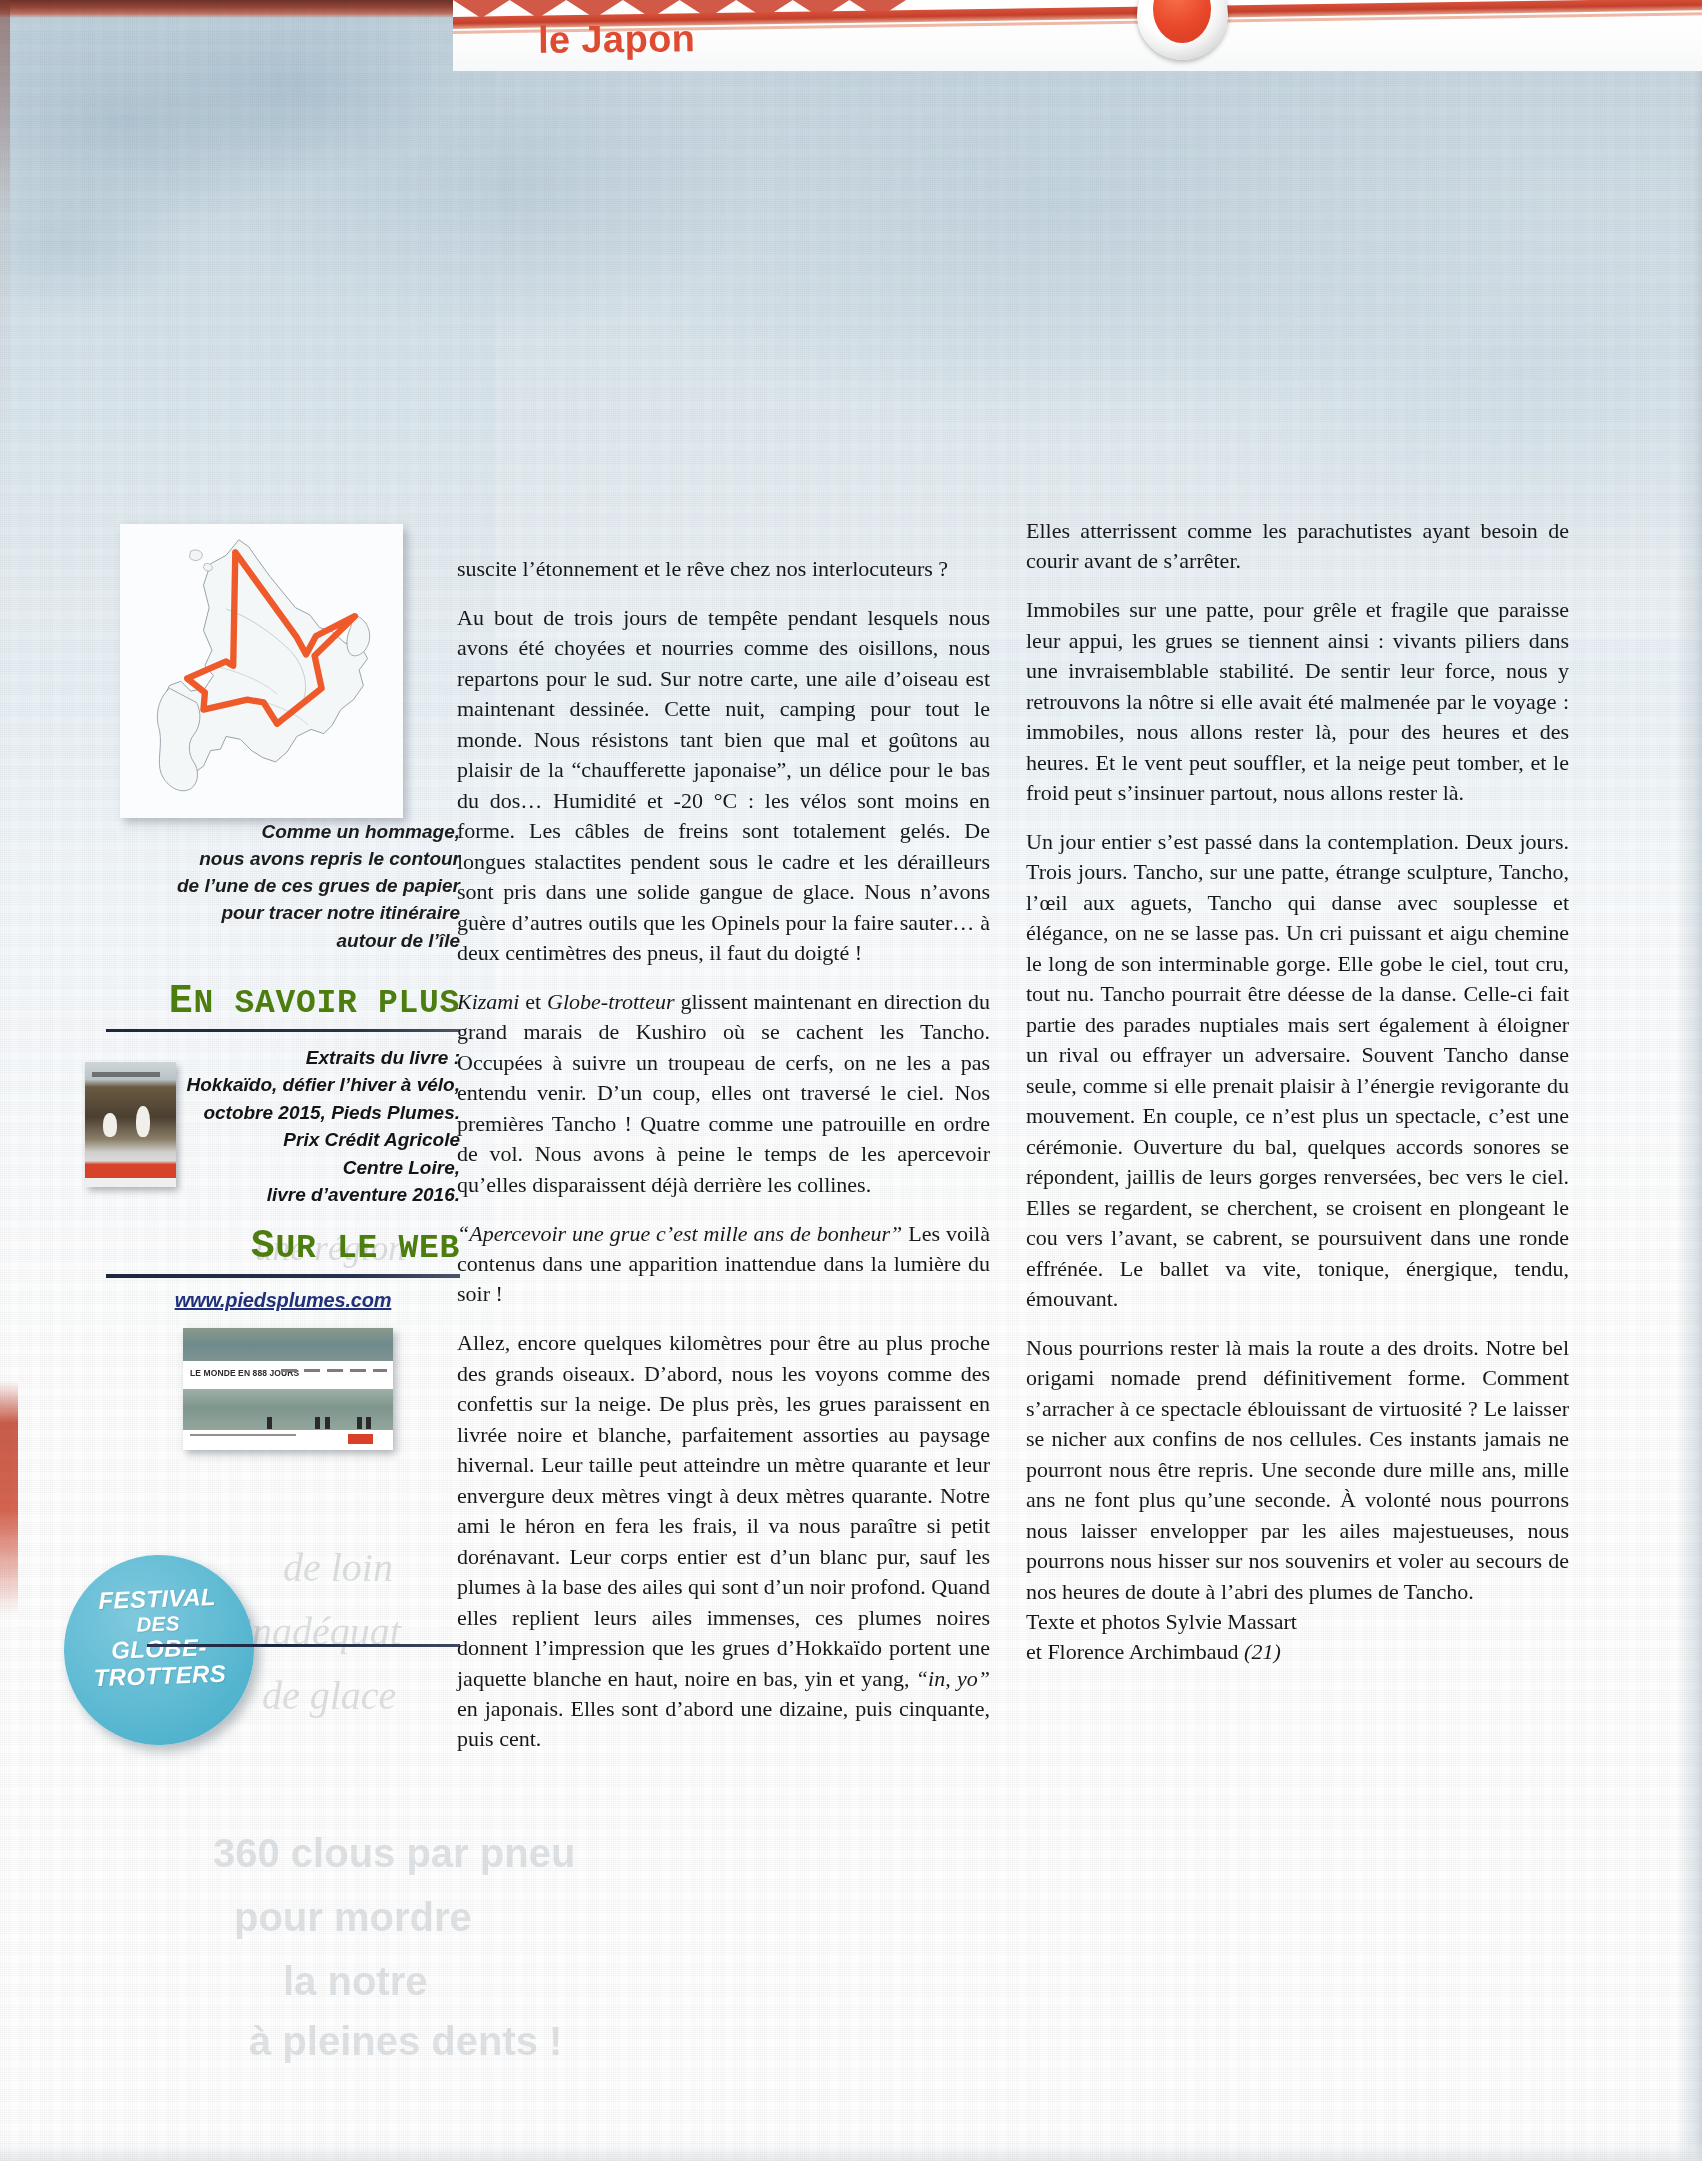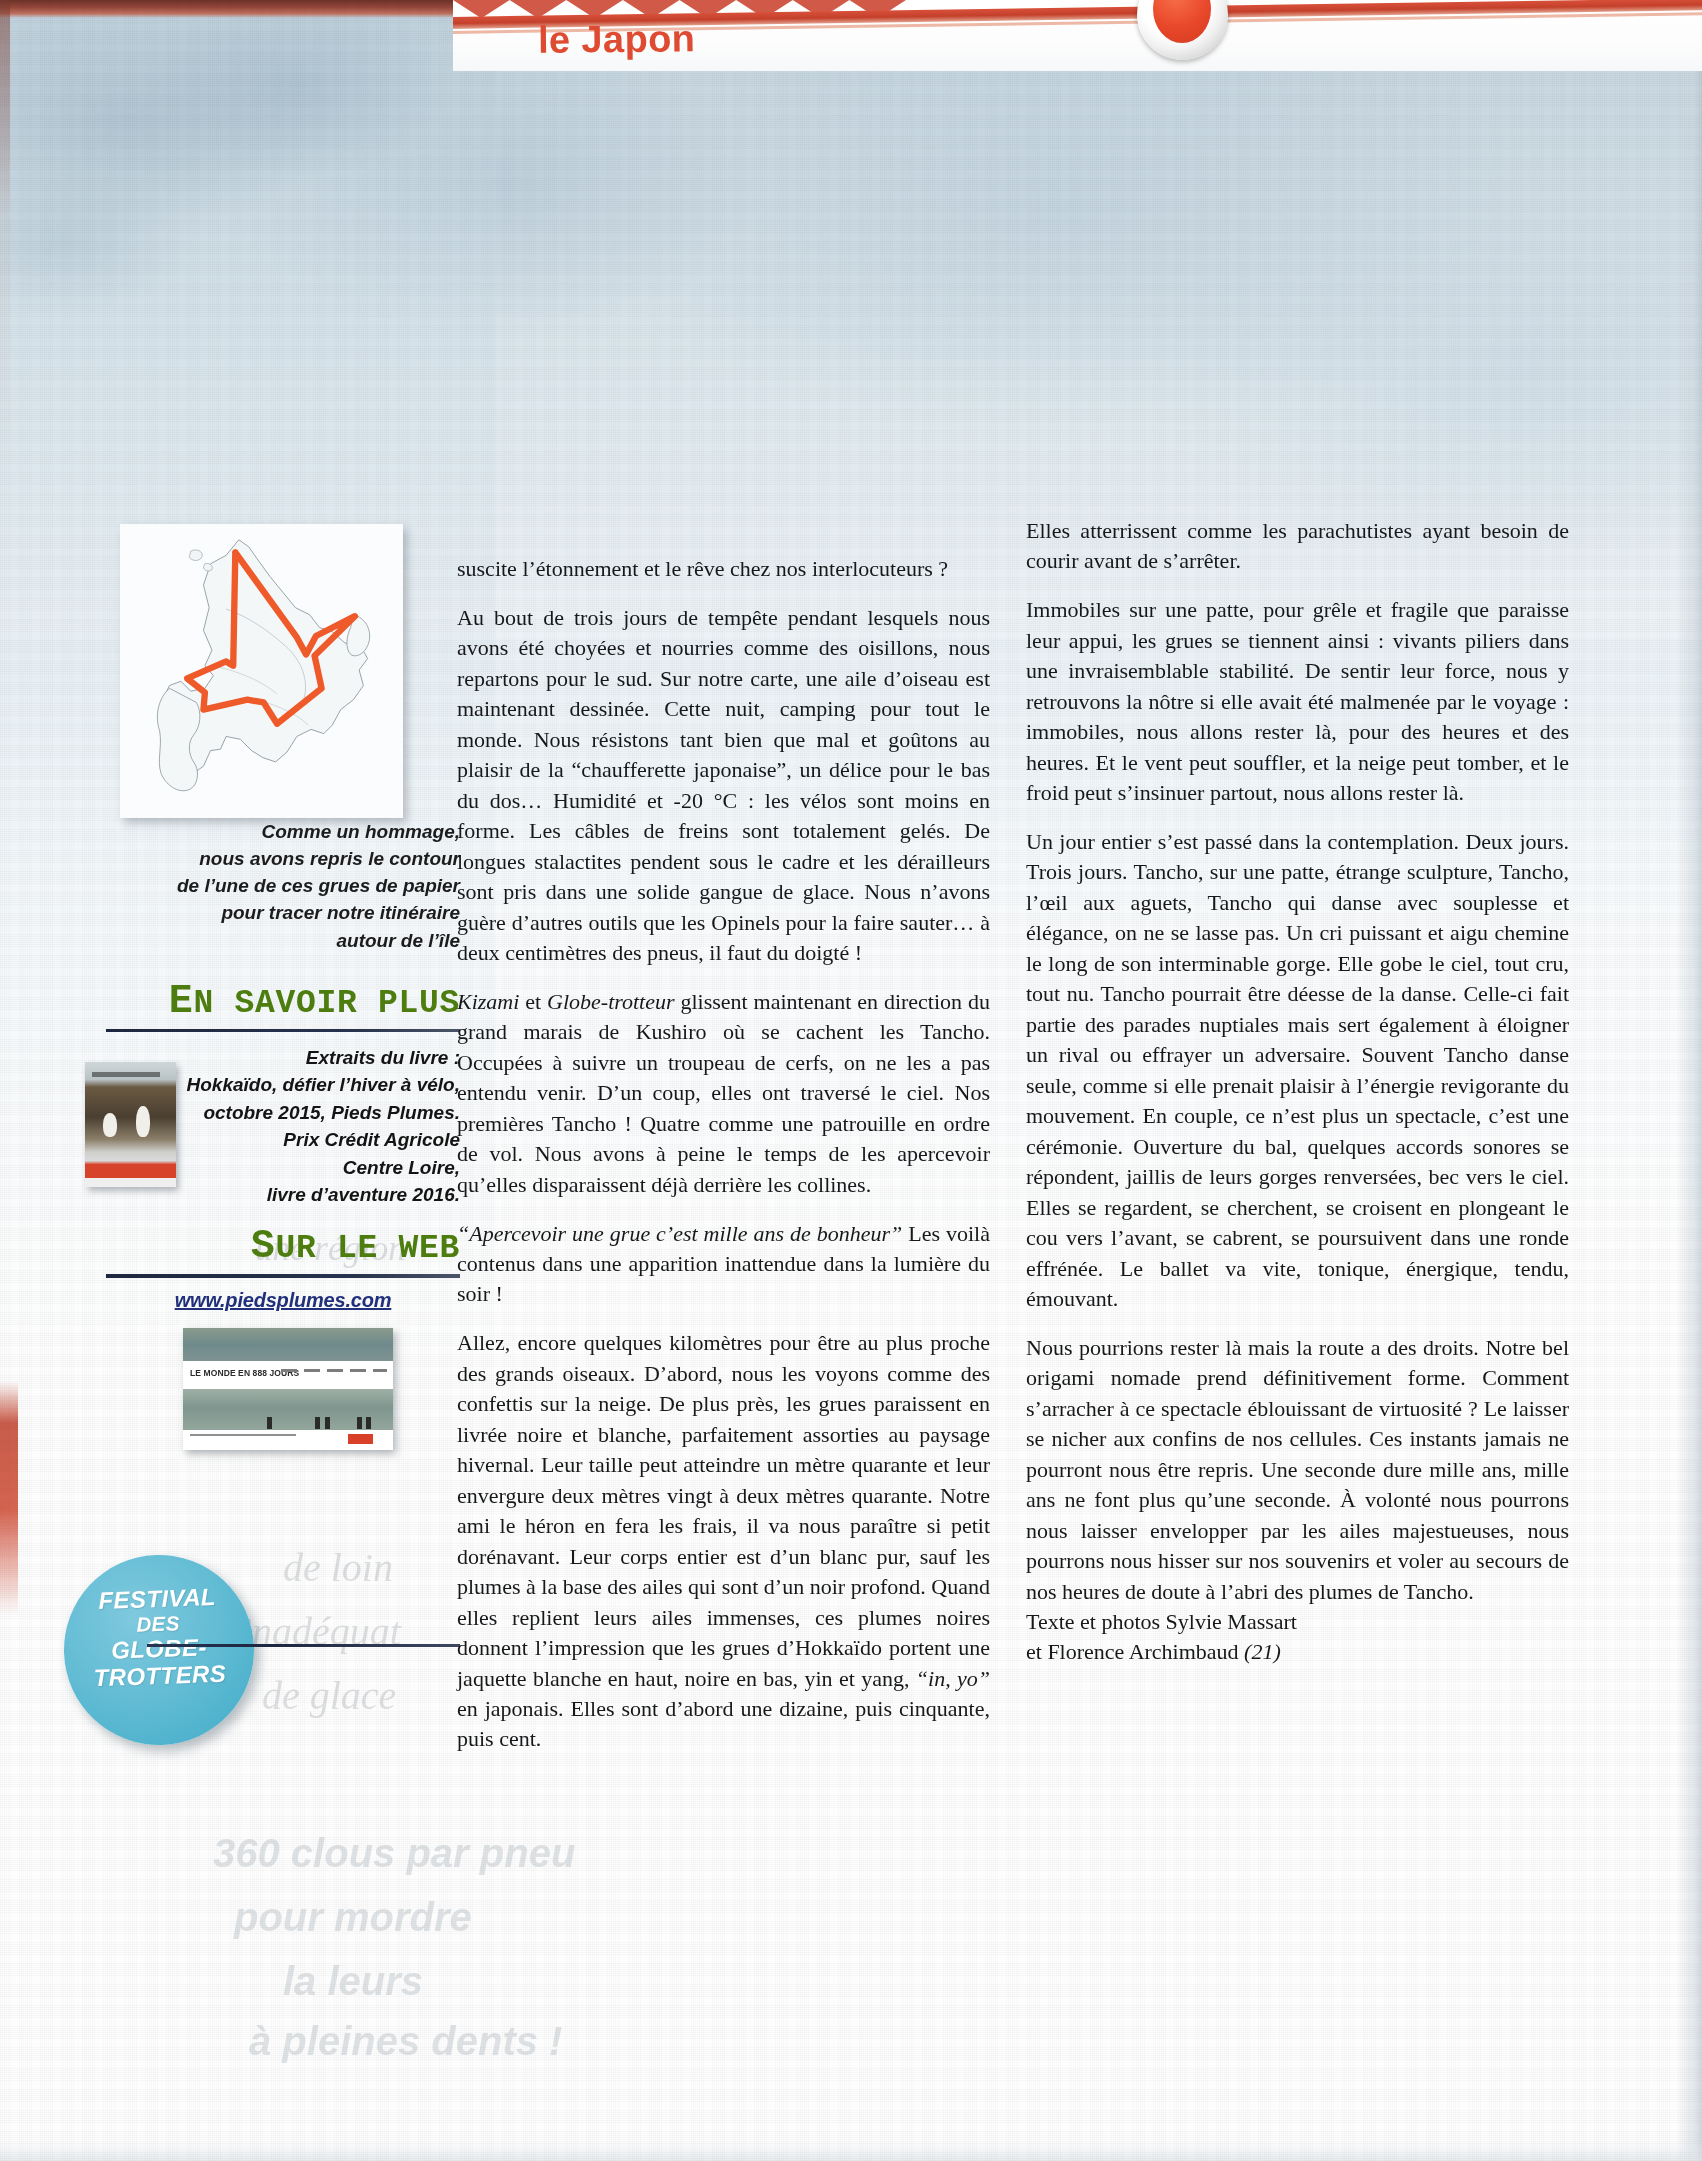--- a/index.html
+++ b/index.html
@@ -320,21 +320,20 @@
     color: rgba(90,100,110,.20);
     transform: scaleX(-1);
     pointer-events: none;
     user-select: none;
     white-space: nowrap;
   }
   .ghost-b {
     position: absolute;
     font-family: "Liberation Sans", sans-serif;
     font-weight: 700;
-    font-style: italic;
     color: rgba(120,130,140,.22);
     pointer-events: none;
     user-select: none;
     white-space: nowrap;
   }
 </style>
 </head>
 <body>
 
 <div class="page">
@@ -344,21 +343,21 @@
   <div class="photo-left-wash"></div>
   <div class="scan-edge-top"></div>
   <div class="scan-edge-left"></div>
   <div class="scan-edge-right"></div>
   <div class="scan-edge-bottom"></div>
   <div class="red-strip-left"></div>
   <div class="scan-tex"></div>
 
   <div class="ghost-b" style="left:213px; top:1831px; font-size:40px;">360 clous par pneu</div>
   <div class="ghost-b" style="left:234px; top:1895px; font-size:40px;">pour mordre</div>
-  <div class="ghost-b" style="left:283px; top:1959px; font-size:40px;">la leurs</div>
+  <div class="ghost-b" style="left:283px; top:1959px; font-size:40px;">la notre</div>
   <div class="ghost-b" style="left:249px; top:2019px; font-size:40px;">à pleines dents !</div>
   <div class="ghost" style="left:283px; top:1544px; font-size:40px; font-style:italic; transform:none;">de loin</div>
   <div class="ghost" style="left:241px; top:1608px; font-size:40px; font-style:italic; transform:none;">inadéquat</div>
   <div class="ghost" style="left:262px; top:1672px; font-size:40px; font-style:italic; transform:none;">de glace</div>
   <div class="ghost" style="left:255px; top:1229px; font-size:35px; font-style:italic; transform:none;">une région</div>
 
   <div class="header-band">
     <div class="hdr-white"></div>
     <svg class="hdr-zigzag" viewBox="0 0 640 30" preserveAspectRatio="none">
       <polygon points="0,0 40,26 80,0 120,26 160,0 200,26 240,0 280,26 320,0 360,26 400,0 440,26 480,0 520,26 560,0 600,26 640,0 640,0 0,0" fill="#c9432e" opacity="0.88"></polygon>

